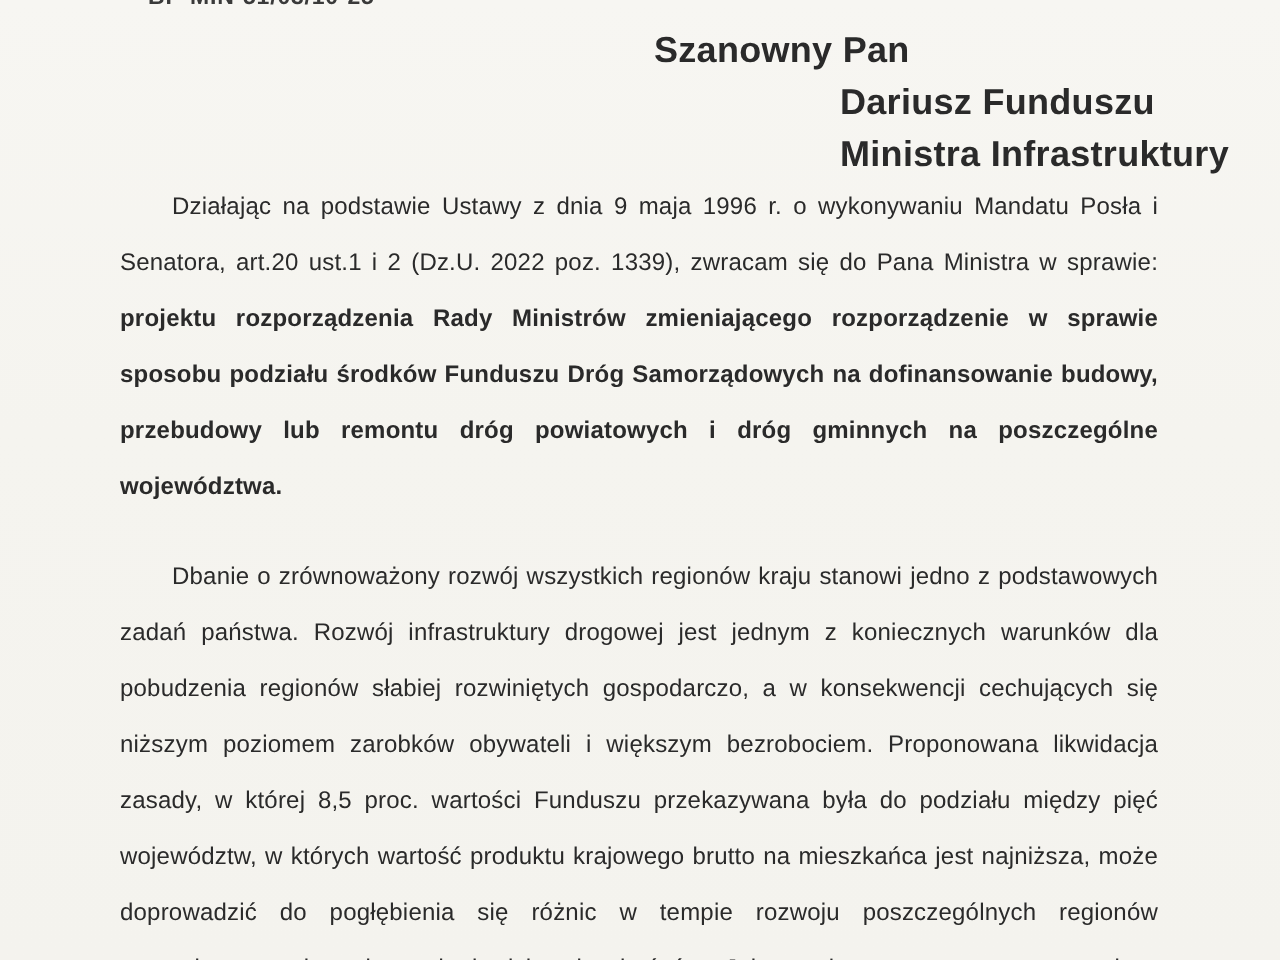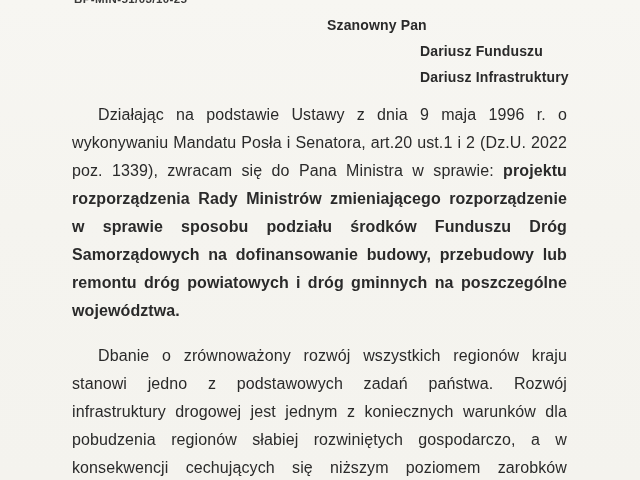--- a/index.html
+++ b/index.html
@@ -41,42 +41,42 @@
 
   
   .addressee {
     position: absolute;
     top: 12px;
     left: 0;
     width: 640px;
   }
 
   .addressee-line {
-    font-size: 14px;
+    font-size: 18px;
     font-weight: 700;
     line-height: 26px;
     letter-spacing: 0.15px;
     white-space: nowrap;
   }
 
   .addressee-salutation { margin-left: 327px; }
   .addressee-name       { margin-left: 420px; }
   .addressee-title      { margin-left: 420px; }
 
   
   .body-copy {
     position: absolute;
     top: 89px;
     left: 60px;
     width: 519px;
   }
 
   .para {
-    margin: 12px;
-    font-size: 16px;
+    margin: 0;
+    font-size: 12px;
     line-height: 28px;
     text-align: justify;
     text-justify: inter-word;
     letter-spacing: 0.1px;
   }
 
   .para + .para { margin-top: 17px; }
 
   .para .indent { display: inline-block; width: 26px; }
 
@@ -85,21 +85,21 @@
 </head>
 <body>
 
 <div class="page">
 
   <div class="ref-line">BP-MIN-51/03/10-25</div>
 
   <div class="addressee">
     <div class="addressee-line addressee-salutation">Szanowny Pan</div>
     <div class="addressee-line addressee-name">Dariusz Funduszu</div>
-    <div class="addressee-line addressee-title">Dariusz Infrastruktury</div>
+    <div class="addressee-line addressee-title">Ministra Infrastruktury</div>
   </div>
 
   <div class="body-copy">
 
     <p class="para">
       <span class="indent"></span><span>Działając na podstawie Ustawy z dnia 9 maja 1996 r. o wykonywaniu Mandatu Posła i Senatora, art.20 ust.1 i 2 (Dz.U. 2022 poz. 1339), zwracam się do Pana Ministra w sprawie: </span><b>projektu rozporządzenia Rady Ministrów zmieniającego rozporządzenie w sprawie sposobu podziału środków Funduszu Dróg Samorządowych na dofinansowanie budowy, przebudowy lub remontu dróg powiatowych i dróg gminnych na poszczególne województwa.</b>
     </p>
 
     <p class="para">
       <span class="indent"></span><span>Dbanie o zrównoważony rozwój wszystkich regionów kraju stanowi jedno z podstawowych zadań państwa. Rozwój infrastruktury drogowej jest jednym z koniecznych warunków dla pobudzenia regionów słabiej rozwiniętych gospodarczo, a w konsekwencji cechujących się niższym poziomem zarobków obywateli i większym bezrobociem. Proponowana likwidacja zasady, w  której 8,5 proc. wartości Funduszu przekazywana była do podziału między pięć województw, w których wartość produktu krajowego brutto na mieszkańca jest najniższa, może doprowadzić do pogłębienia się różnic w tempie rozwoju poszczególnych regionów gospodarczego i poziomu życia ich mieszkańców. Jako parlamentarzysta reprezentujący Podkarpacie, które w 2024 r. miało najniższy wskaźnik produktu krajowego brutto na mieszkańca, w którym</span>

